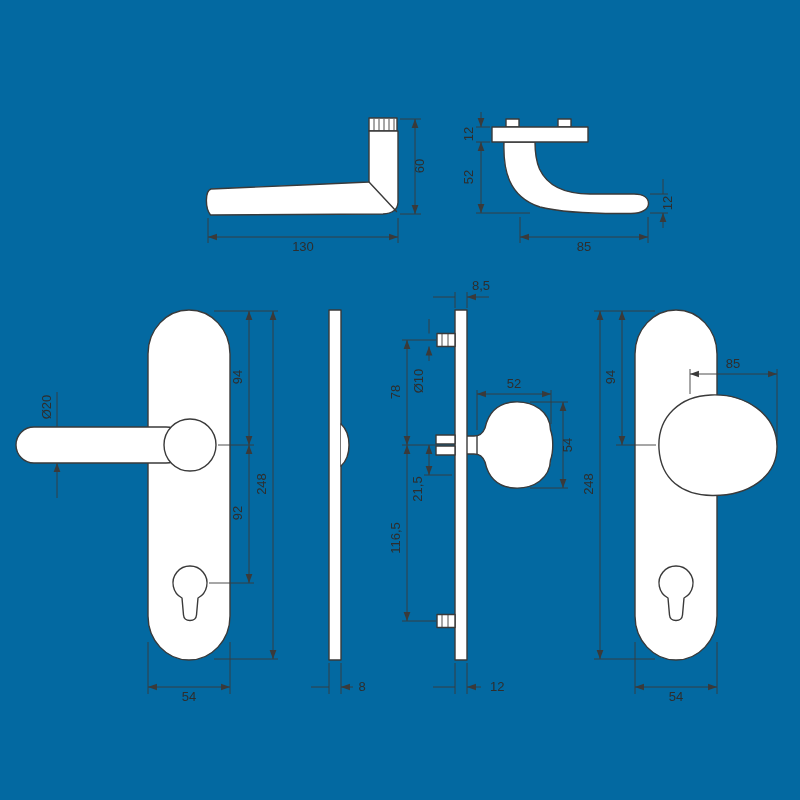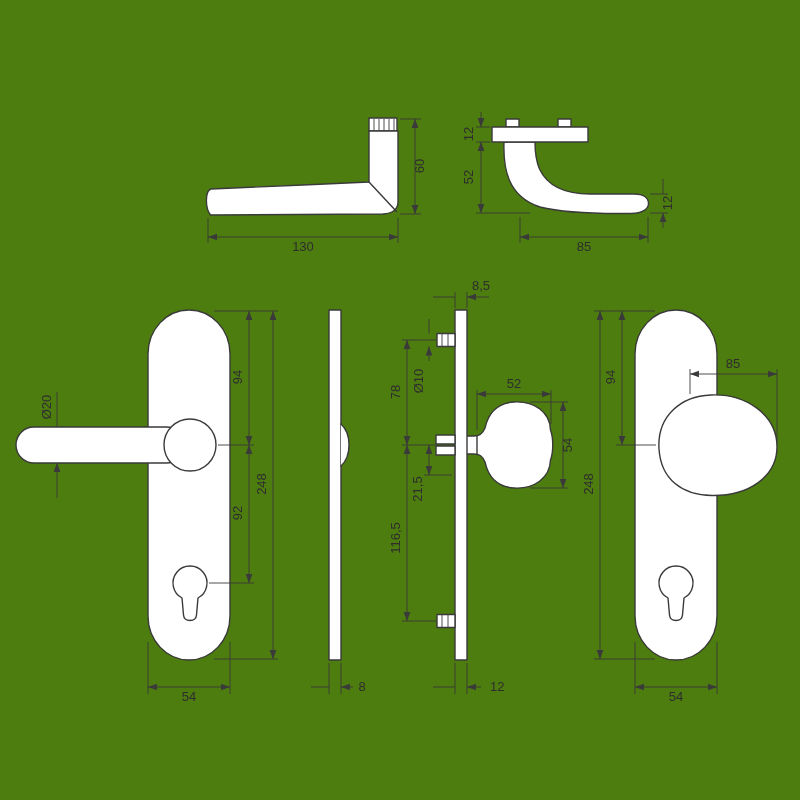--- a/index.html
+++ b/index.html
@@ -1,16 +1,16 @@
 <!DOCTYPE html>
 <html><head>
 <meta charset="utf-8">
 <style>
   html,body{margin:0;padding:0;background:#ffffff;}
-  .stage{width:800px;height:800px;background:#4d7c0f;position:relative;font-family:"Liberation Sans",sans-serif;}
+  .stage{width:800px;height:800px;background:#0369a1;position:relative;font-family:"Liberation Sans",sans-serif;}
   svg text{font-family:"Liberation Sans","DejaVu Sans",sans-serif;font-size:13px;fill:#2e2e2e;}
   .obj{fill:#ffffff;stroke:#3a3a3a;stroke-width:1.4;stroke-linejoin:round;stroke-linecap:round;}
   .lin{fill:none;stroke:#3a3a3a;stroke-width:1.4;stroke-linecap:round;}
   .thin{fill:none;stroke:#3a3a3a;stroke-width:0.9;}
   .ext{fill:none;stroke:#3a3a3a;stroke-width:0.9;}
   .dim{fill:none;stroke:#3a3a3a;stroke-width:0.9;marker-start:url(#ar);marker-end:url(#ar);}
   .dimo{fill:none;stroke:#3a3a3a;stroke-width:0.9;marker-end:url(#ar);}
   .mid{text-anchor:middle;}
 </style>
 </head>

